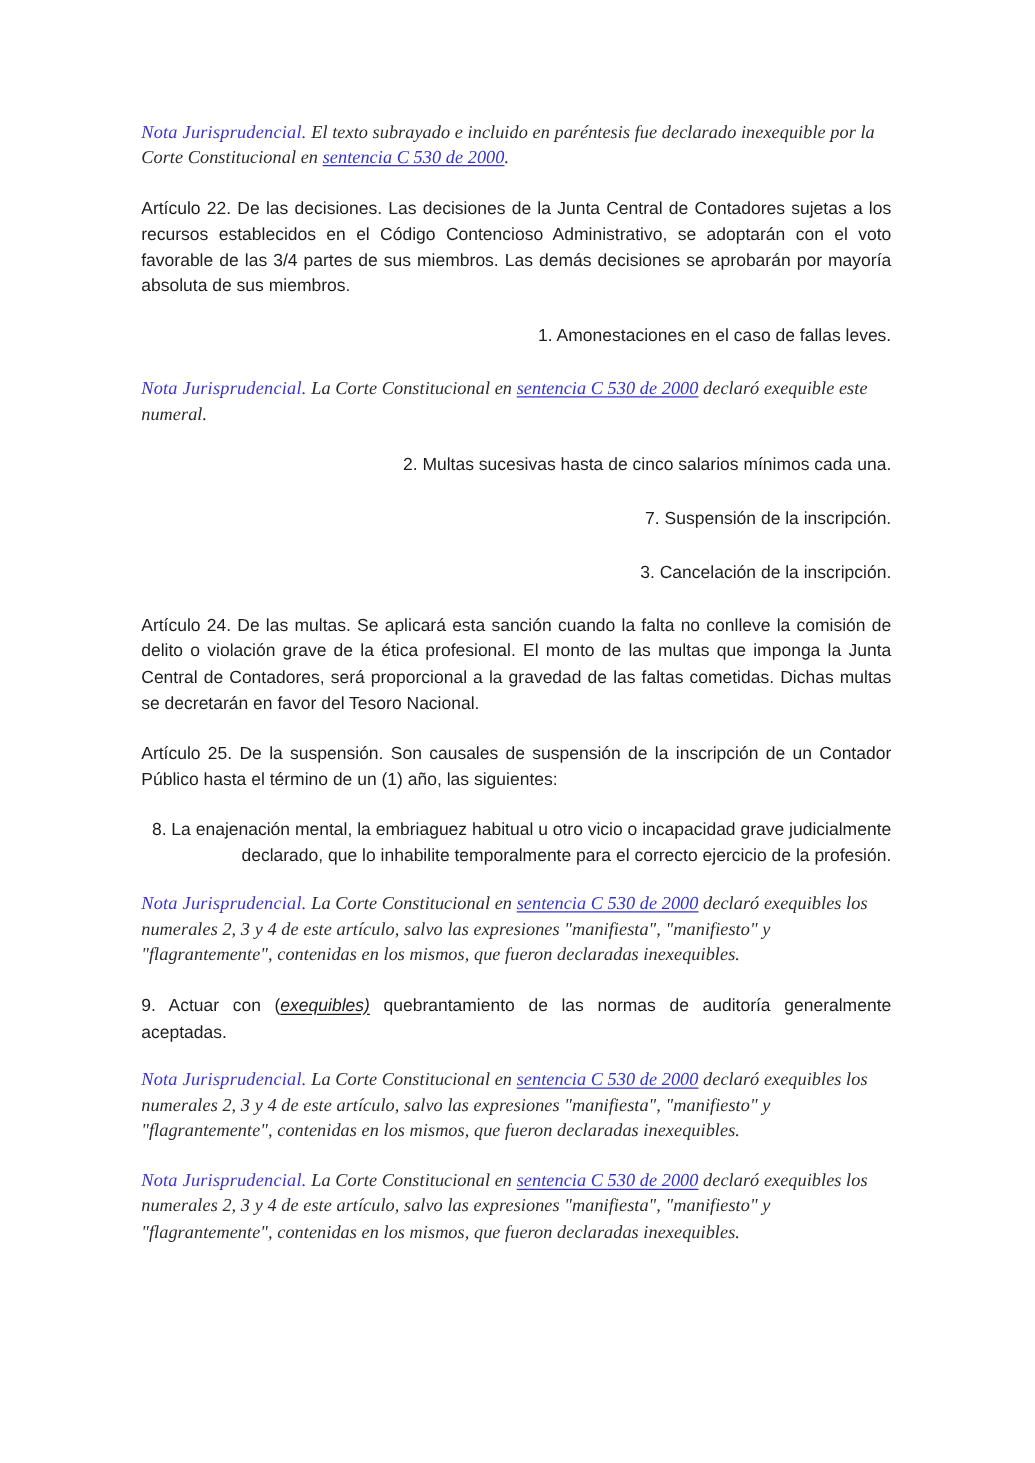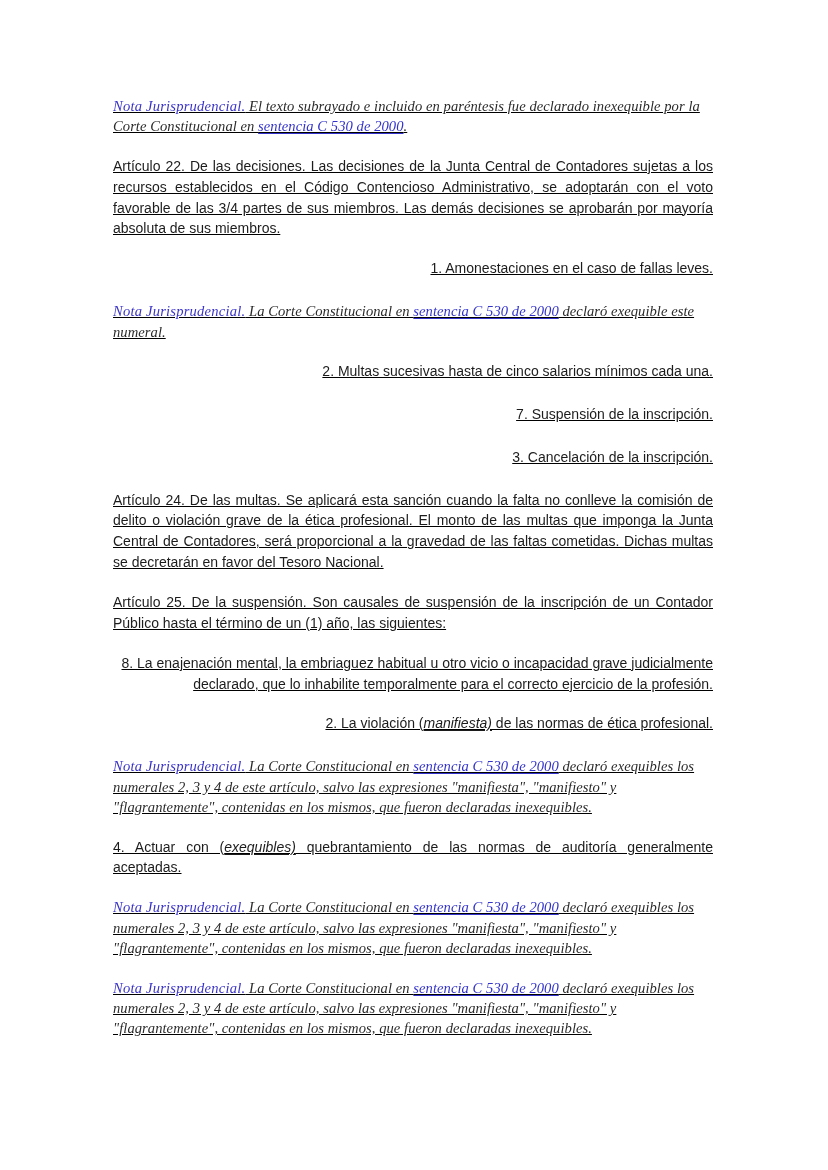--- a/index.html
+++ b/index.html
@@ -13,21 +13,20 @@
     font-family: "Liberation Sans", sans-serif;
     -webkit-font-smoothing: antialiased;
   }
   .page {
     position: relative;
     width: 828px;
     height: 1022px;
     background: #ffffff;
     box-sizing: border-box;
     padding: 96px 115px 0 113px;
-    text-decoration: underline;
   }
   .content {
     width: 600px;
   }
 
   
   .note {
     font-family: "Liberation Serif", "DejaVu Serif", serif;
     font-style: italic;
     font-size: 14.6px;
@@ -93,25 +92,24 @@
     <p class="para ragged gap-lg">2. Multas sucesivas hasta de cinco salarios mínimos cada una.</p>
     <p class="para ragged gap-lg">7. Suspensión de la inscripción.</p>
     <p class="para ragged gap-lg">3. Cancelación de la inscripción.</p>
 
     <p class="para gap-md">Artículo 24. De las multas. Se aplicará esta sanción cuando la falta no conlleve la comisión de delito o violación grave de la ética profesional. El monto de las multas que imponga la Junta Central de Contadores, será proporcional a la gravedad de las faltas cometidas. Dichas multas se decretarán en favor del Tesoro Nacional.</p>
 
     <p class="para gap-md">Artículo 25. De la suspensión. Son causales de suspensión de la inscripción de un Contador Público hasta el término de un (1) año, las siguientes:</p>
 
     <p class="para ragged gap-md">8. La enajenación mental, la embriaguez habitual u otro vicio o incapacidad grave judicialmente declarado, que lo inhabilite temporalmente para el correcto ejercicio de la profesión.</p>
 
-    <p class="para ragged gap-lg"><span>2. La violación (</span><span class="inline-em">manifiesta)</span><span> de las normas de ética profesional.</span></p>
 
     <p class="note gap-md"><span class="note-title">Nota Jurisprudencial.</span><span> La Corte Constitucional en </span><a class="note-link">sentencia C 530 de 2000</a><span> declaró exequibles los numerales 2, 3 y 4 de este artículo, salvo las expresiones "manifiesta", "manifiesto" y "flagrantemente", contenidas en los mismos, que fueron declaradas inexequibles.</span></p>
 
-    <p class="para gap-md"><span>4. Actuar con (</span><span class="inline-em">exequibles)</span><span> quebrantamiento de las normas de auditoría generalmente aceptadas.</span></p>
+    <p class="para gap-md"><span>9. Actuar con (</span><span class="inline-em">exequibles)</span><span> quebrantamiento de las normas de auditoría generalmente aceptadas.</span></p>
 
     <p class="note gap-md"><span class="note-title">Nota Jurisprudencial.</span><span> La Corte Constitucional en </span><a class="note-link">sentencia C 530 de 2000</a><span> declaró exequibles los numerales 2, 3 y 4 de este artículo, salvo las expresiones "manifiesta", "manifiesto" y "flagrantemente", contenidas en los mismos, que fueron declaradas inexequibles.</span></p>
 
 
     <p class="note"><span class="note-title">Nota Jurisprudencial.</span><span> La Corte Constitucional en </span><a class="note-link">sentencia C 530 de 2000</a><span> declaró exequibles los numerales 2, 3 y 4 de este artículo, salvo las expresiones "manifiesta", "manifiesto" y "flagrantemente", contenidas en los mismos, que fueron declaradas inexequibles.</span></p>
 
   </div>
 </div>
 
 </body></html>

